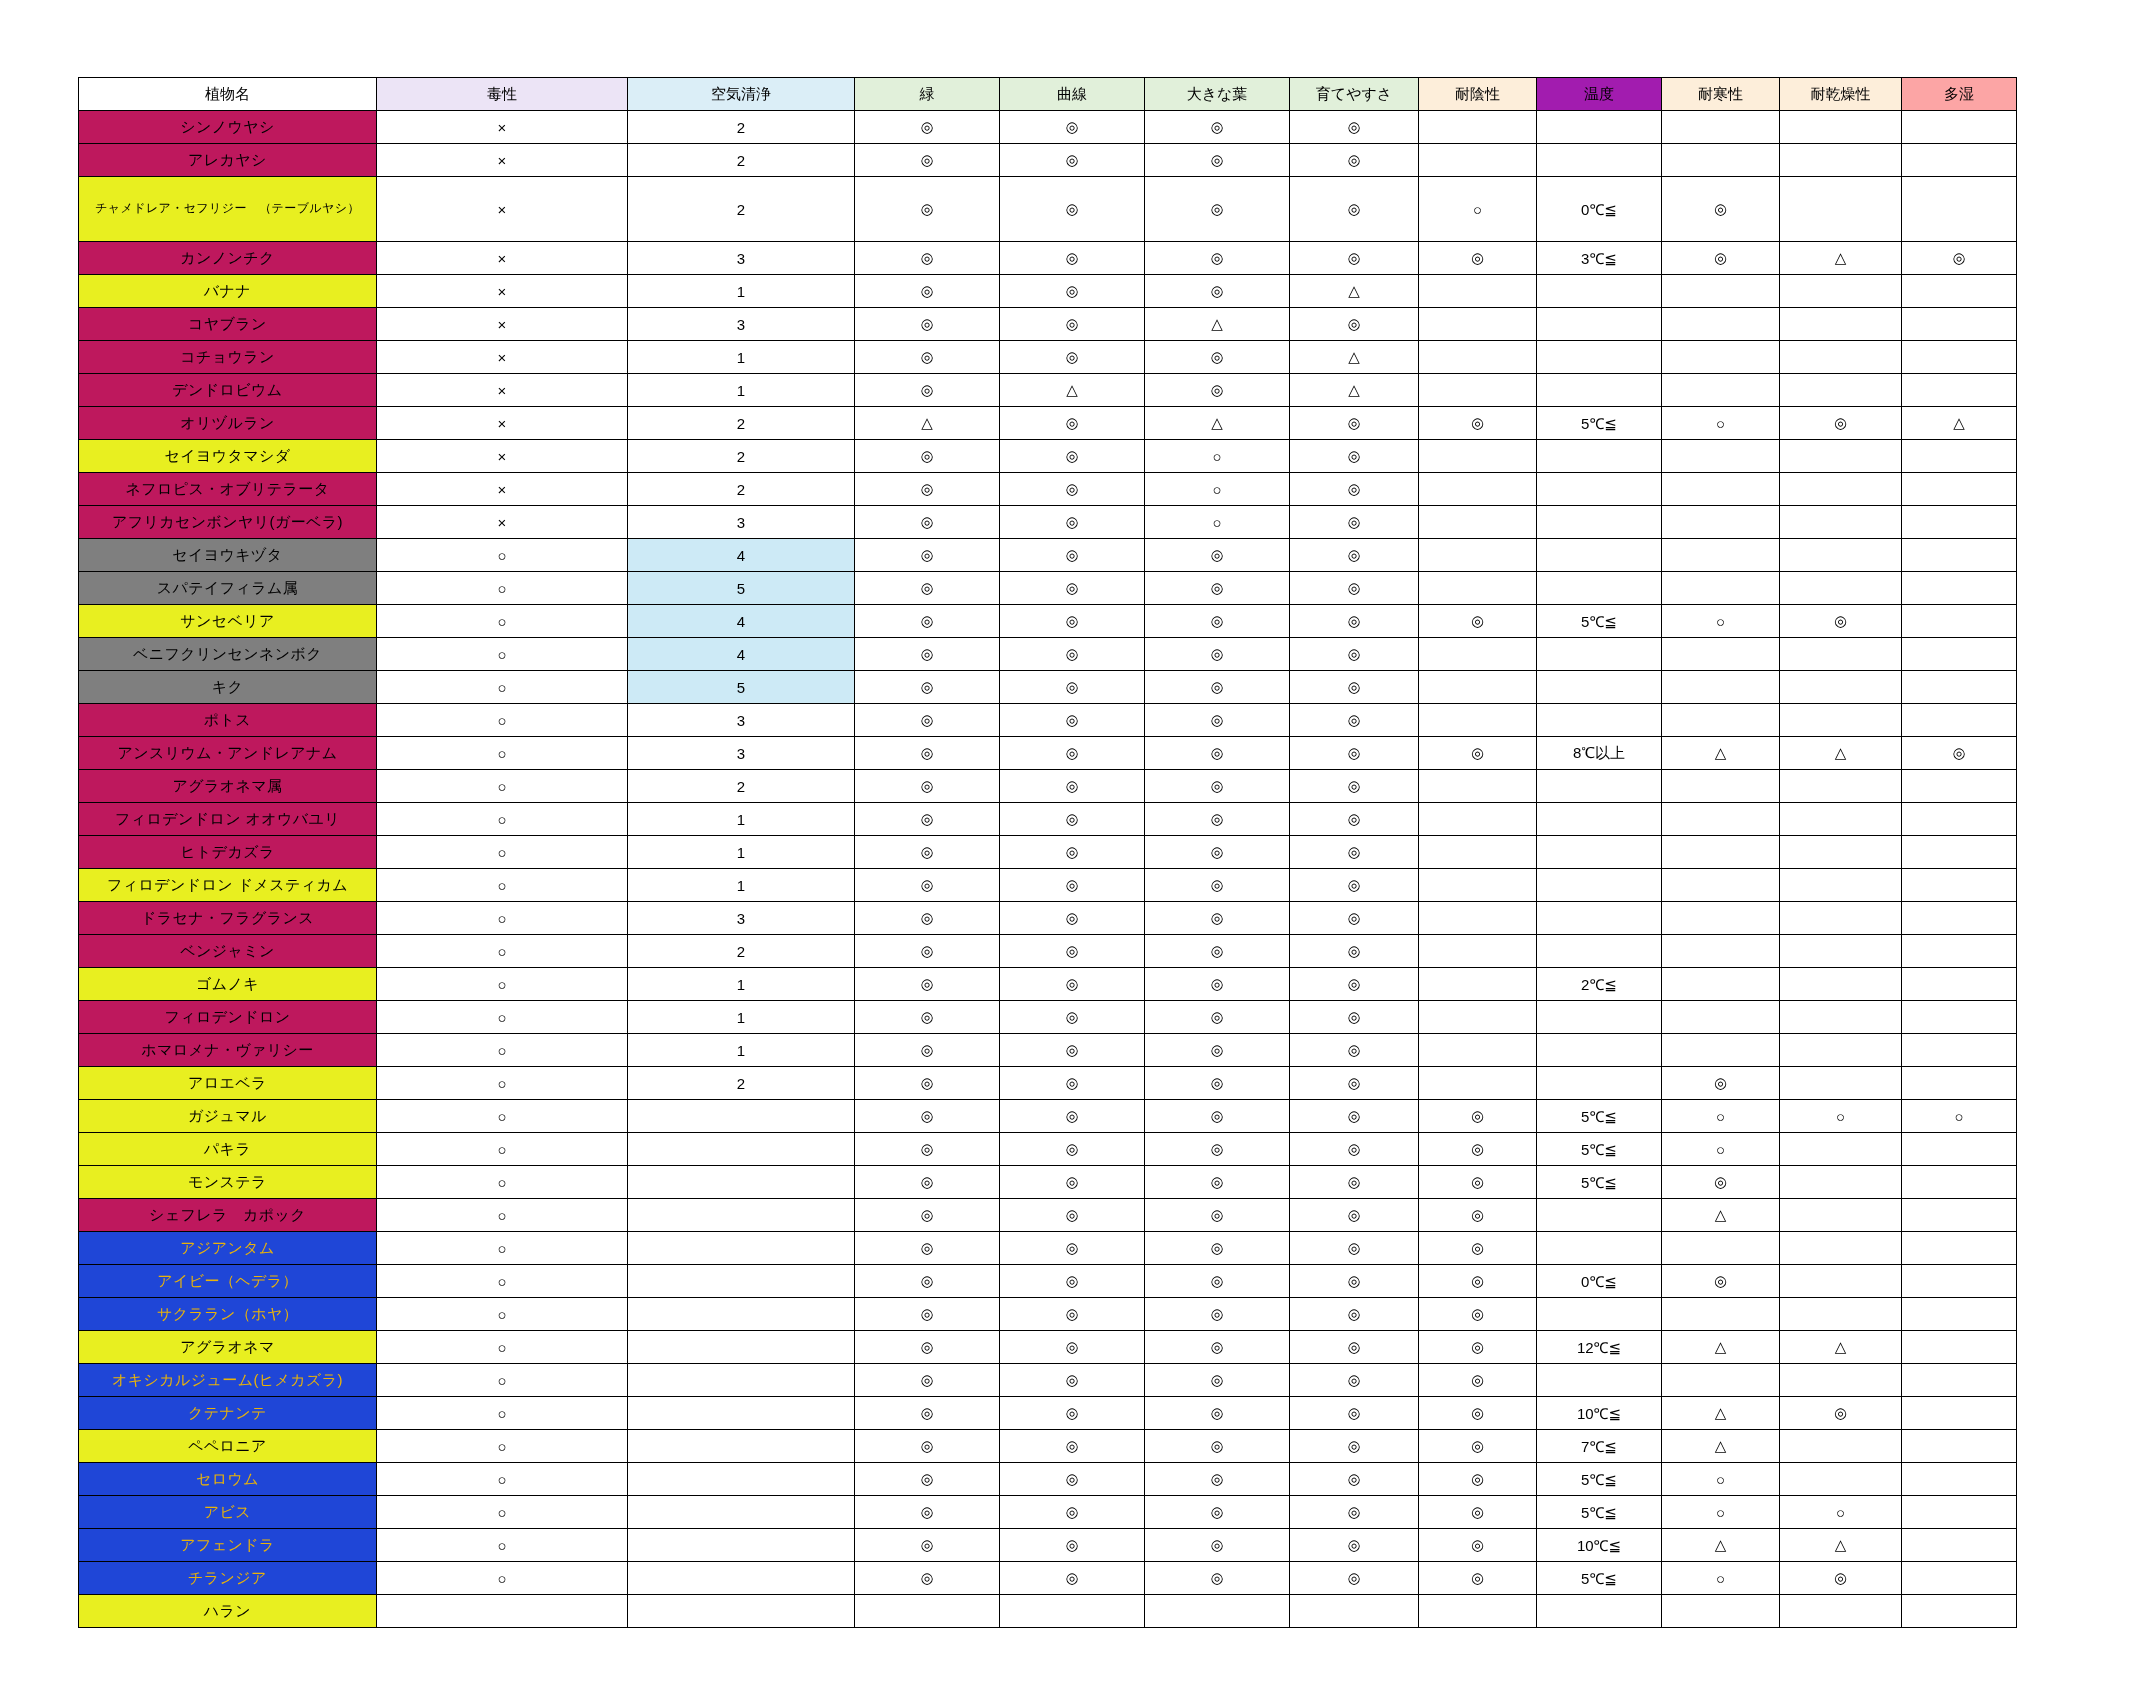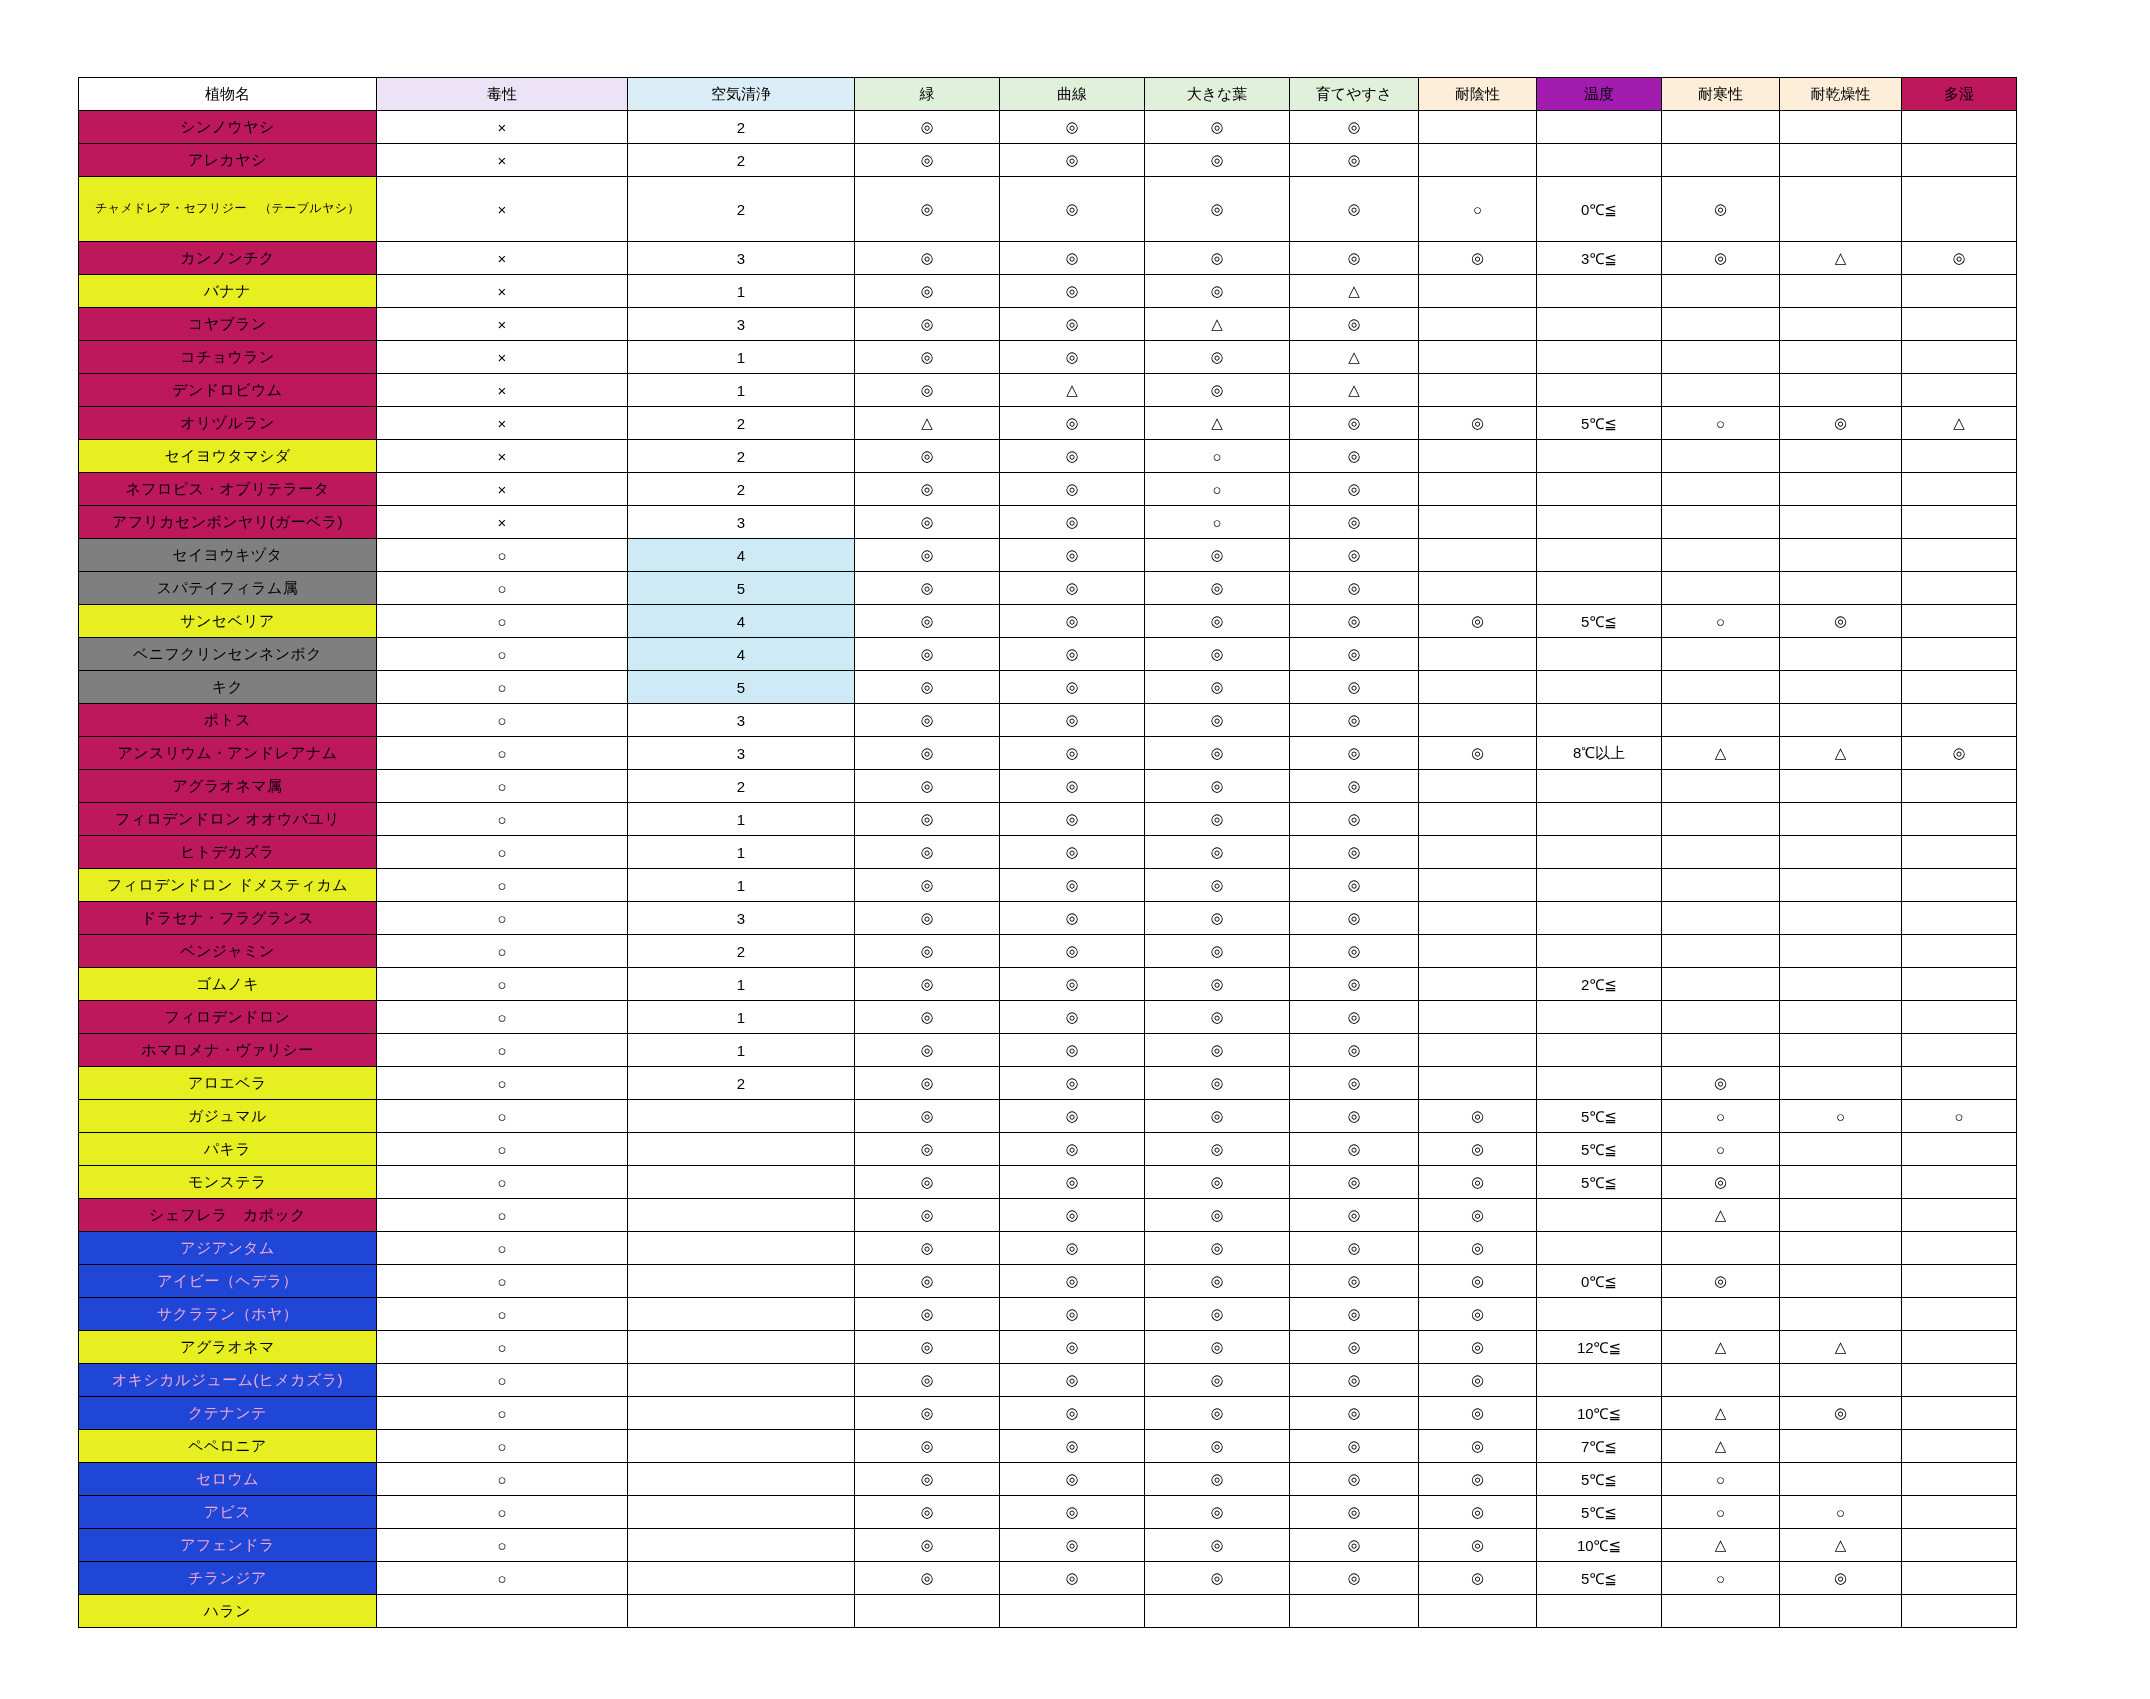--- a/index.html
+++ b/index.html
@@ -56,25 +56,25 @@
   .h-tox   { background: #ece4f6; margin-left: 45px; }
   .h-air   { background: #dbeef7; margin-top: 44px; }
   .h-green { background: #e1f0da; }
   .h-curve { background: #e1f0da; }
   .h-leaf  { background: #e1f0da; }
   .h-easy  { background: #e1f0da; }
   .h-shade { background: #fdeeda; }
   .h-temp  { background: #a21caf; }
   .h-cold  { background: #fdeeda; }
   .h-dry   { background: #fdeeda; }
-  .h-wet   { background: #be185d; }
+  .h-wet   { background: #fca5a5; }
   .fill-gray   { background: #be185d; }
   .fill-dgray  { background: #7f7f7f; }
   .fill-yellow { background: #e8ef20; }
-  .fill-blue   { background: #1f46d7; color: #f9a8d4; }
+  .fill-blue   { background: #1f46d7; color: #eab308; }
 
   
   .air-cyan { background: #cdeaf6; }
 
   td.name-cell {
     font-size: 15px;
     letter-spacing: 0.4px;
   }
   td.name-cell.two-line {
     white-space: normal;

